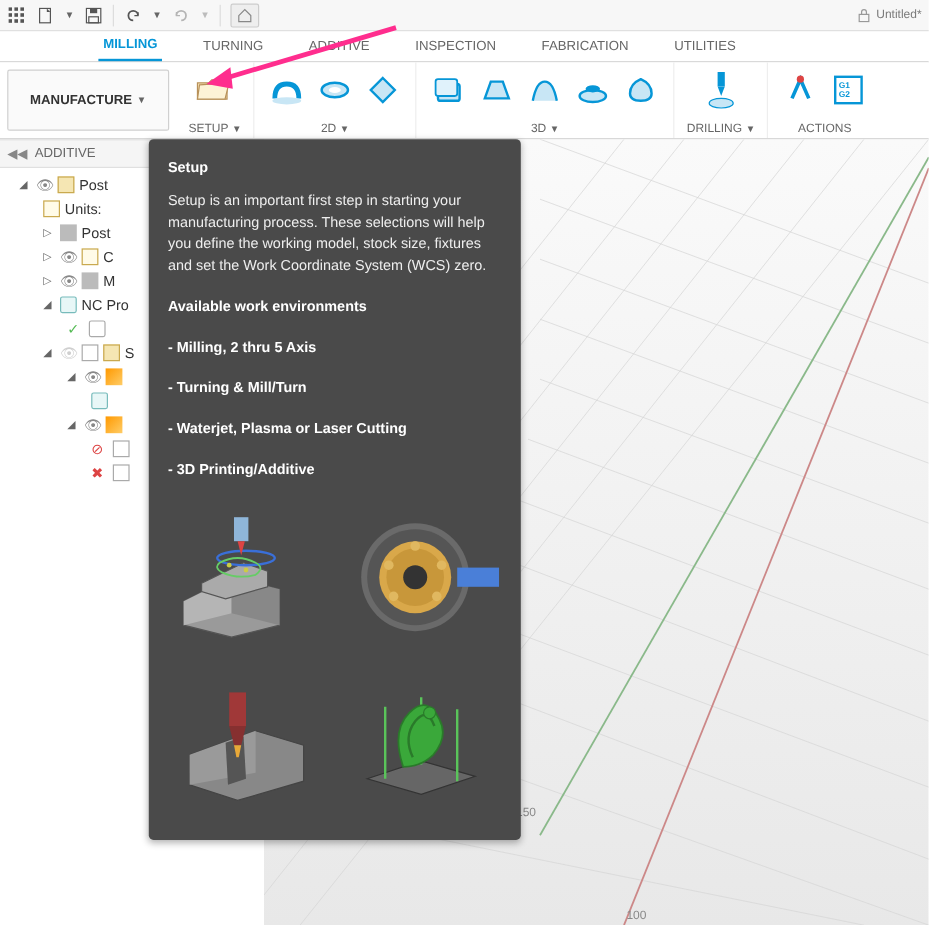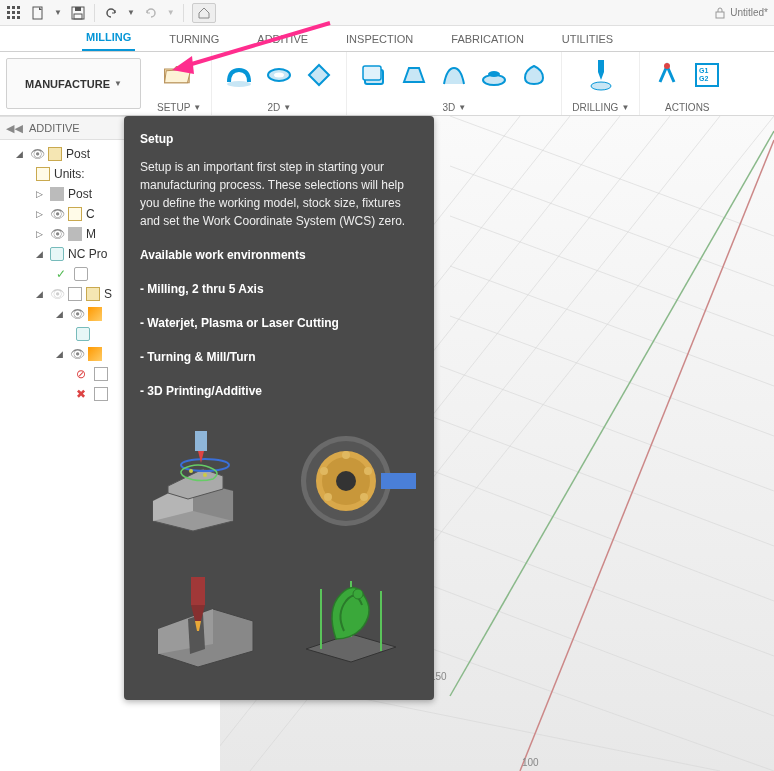--- a/index.html
+++ b/index.html
@@ -350,22 +350,22 @@
         <span style="width:14px;height:14px;border:1px solid #aaa;display:inline-block"></span>
       </div>
   </div>
 </div>
 
 <div class="tooltip">
   <h4>Setup</h4>
   <p>Setup is an important first step in starting your manufacturing process. These selections will help you define the working model, stock size, fixtures and set the Work Coordinate System (WCS) zero.</p>
   <div class="env">Available work environments</div>
   <div class="li">- Milling, 2 thru 5 Axis</div>
+  <div class="li">- Turning &amp; Mill/Turn</div>
   <div class="li">- Waterjet, Plasma or Laser Cutting</div>
-  <div class="li">- Turning &amp; Mill/Turn</div>
   <div class="li">- 3D Printing/Additive</div>
   <div class="imgs">
     <div class="imgcell">
       <svg width="130" height="120" viewBox="0 0 130 120">
         <path d="M10 80 L50 60 L90 70 L90 100 L50 110 L10 100 Z" fill="#9a9a9a" stroke="#555"></path>
         <path d="M10 80 L50 60 L50 90 L10 100 Z" fill="#b5b5b5"></path>
         <path d="M50 60 L90 70 L90 100 L50 90 Z" fill="#888"></path>
         <path d="M25 65 L60 48 L80 55 L80 68 L45 78 L25 72 Z" fill="#aaa" stroke="#555"></path>
         <ellipse cx="62" cy="44" rx="24" ry="6" fill="none" stroke="#3a6fd8" stroke-width="2"></ellipse>
         <rect x="52" y="10" width="12" height="20" fill="#8fb6d9"></rect>

